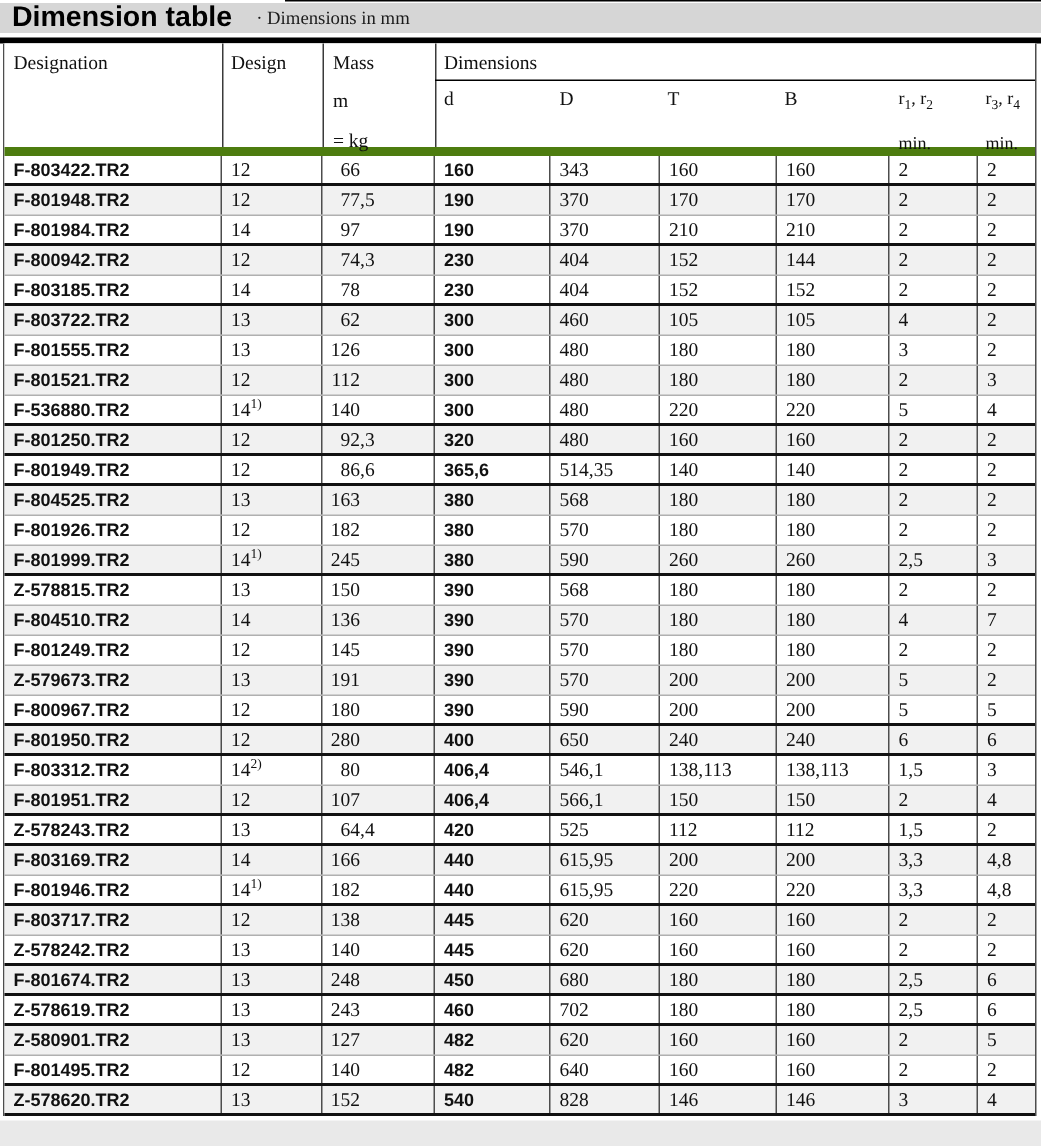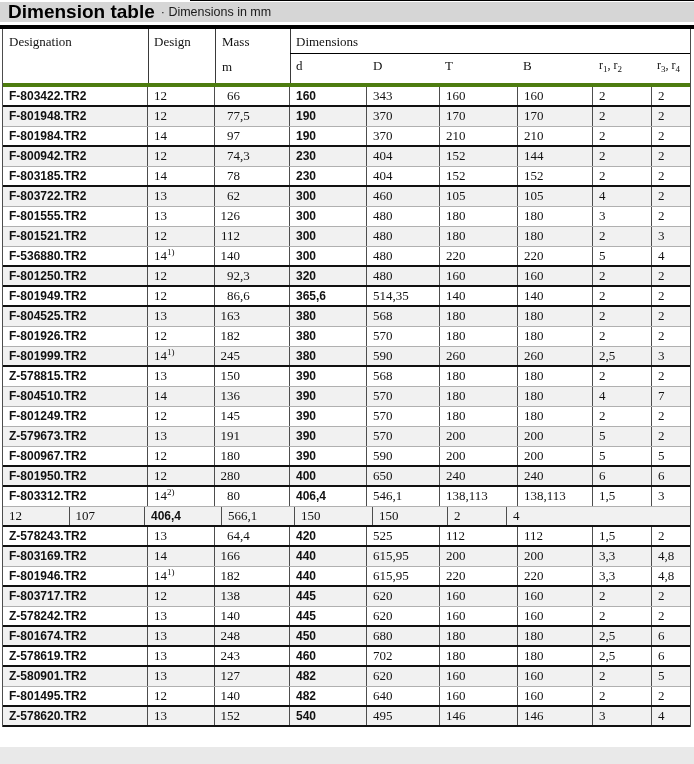--- a/index.html
+++ b/index.html
@@ -7,29 +7,29 @@
   .page {
     position:relative; width:694px; height:764px; background:#ffffff;
     overflow:hidden; font-family:"Liberation Serif", serif; color:#111;
   }
   .top-line { position:absolute; top:0; left:190px; width:504px; height:1px; background:#000; }
   .title-bar {
     position:absolute; top:2px; left:0; width:694px; height:20px;
     background:#d6d6d6; display:flex; align-items:center; padding-left:8px;
   }
   .t-main { font-family:"Liberation Sans", sans-serif; font-weight:bold; font-size:19px; color:#000; }
-  .t-sub  { font-family:Liberation Sans, sans-serif; font-size:12.5px; color:#1a1a1a; margin-left:6px; }
+  .t-sub  { font-family:Liberation Serif, serif; font-size:12.5px; color:#1a1a1a; margin-left:16px; }
   .black-bar { position:absolute; top:25px; left:0; width:694px; height:4px; background:#000; }
 
   .table-wrap {
     position:absolute; top:29px; left:2px; width:689px;
     border-left:1px solid #4d4d4d; border-right:1px solid #4d4d4d;
     background:#fff;
   }
-  .thead { position:relative; height:58px; border-bottom:4px solid #4d7c0f; background:#fff;
+  .thead { position:relative; height:75px; border-bottom:6px solid #4d7c0f; background:#fff;
            font-size:13px; }
   .thead .vl { position:absolute; top:0; bottom:0; width:1px; background:#3a3a3a; }
   .vl1 { left:145px; } .vl2 { left:212px; } .vl3 { left:287px; }
   .hlbl { position:absolute; white-space:nowrap; }
   .h-designation { left:6px;  top:5px; }
   .h-design     { left:151px; top:5px; }
   .h-mass       { left:219px; top:5px; }
   .h-m          { left:219px; top:30px; }
   .h-kg         { left:219px; top:57px; }
   .h-dims       { left:293px; top:5px; }
@@ -332,20 +332,21 @@
           <div class="tcell c-design">14<sup>2)</sup></div>
           <div class="tcell c-mass"><span class="m-int">80</span></div>
           <div class="tcell c-d">406,4</div>
           <div class="tcell c-D">546,1</div>
           <div class="tcell c-T">138,113</div>
           <div class="tcell c-B">138,113</div>
           <div class="tcell c-r12">1,5</div>
           <div class="tcell c-r34">3</div>
         </div>
         <div class="trow odd group-end">
+          <div class="tcell c-des">F-801951.TR2</div>
           <div class="tcell c-design">12</div>
           <div class="tcell c-mass"><span class="m-int">107</span></div>
           <div class="tcell c-d">406,4</div>
           <div class="tcell c-D">566,1</div>
           <div class="tcell c-T">150</div>
           <div class="tcell c-B">150</div>
           <div class="tcell c-r12">2</div>
           <div class="tcell c-r34">4</div>
         </div>
         <div class="trow group-end">
@@ -445,21 +446,21 @@
           <div class="tcell c-T">160</div>
           <div class="tcell c-B">160</div>
           <div class="tcell c-r12">2</div>
           <div class="tcell c-r34">2</div>
         </div>
         <div class="trow odd group-end">
           <div class="tcell c-des">Z-578620.TR2</div>
           <div class="tcell c-design">13</div>
           <div class="tcell c-mass"><span class="m-int">152</span></div>
           <div class="tcell c-d">540</div>
-          <div class="tcell c-D">495</div>
+          <div class="tcell c-D">828</div>
           <div class="tcell c-T">146</div>
           <div class="tcell c-B">146</div>
           <div class="tcell c-r12">3</div>
           <div class="tcell c-r34">4</div>
         </div>
       </div>
 
   </div>
 
   <div class="bottom-strip"></div>

